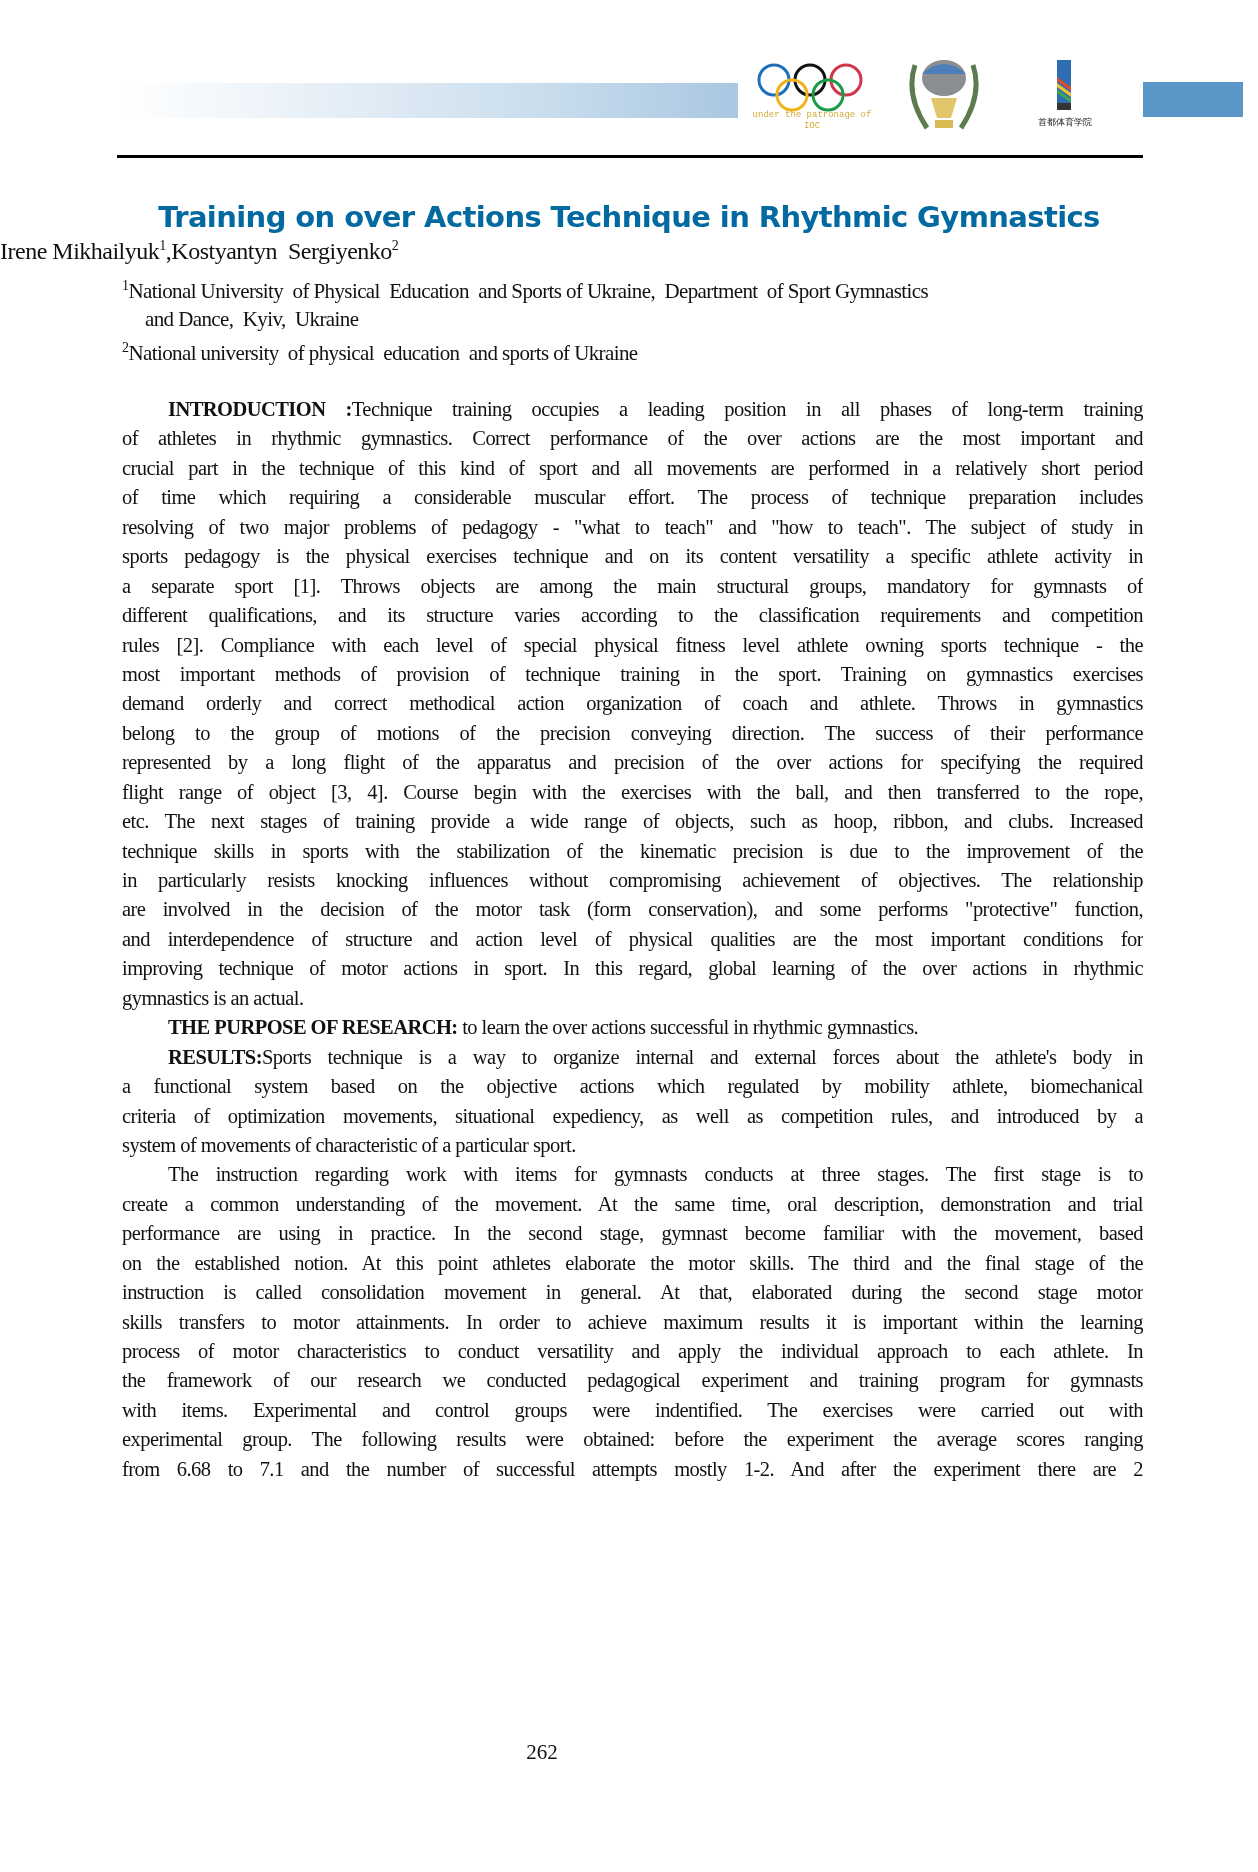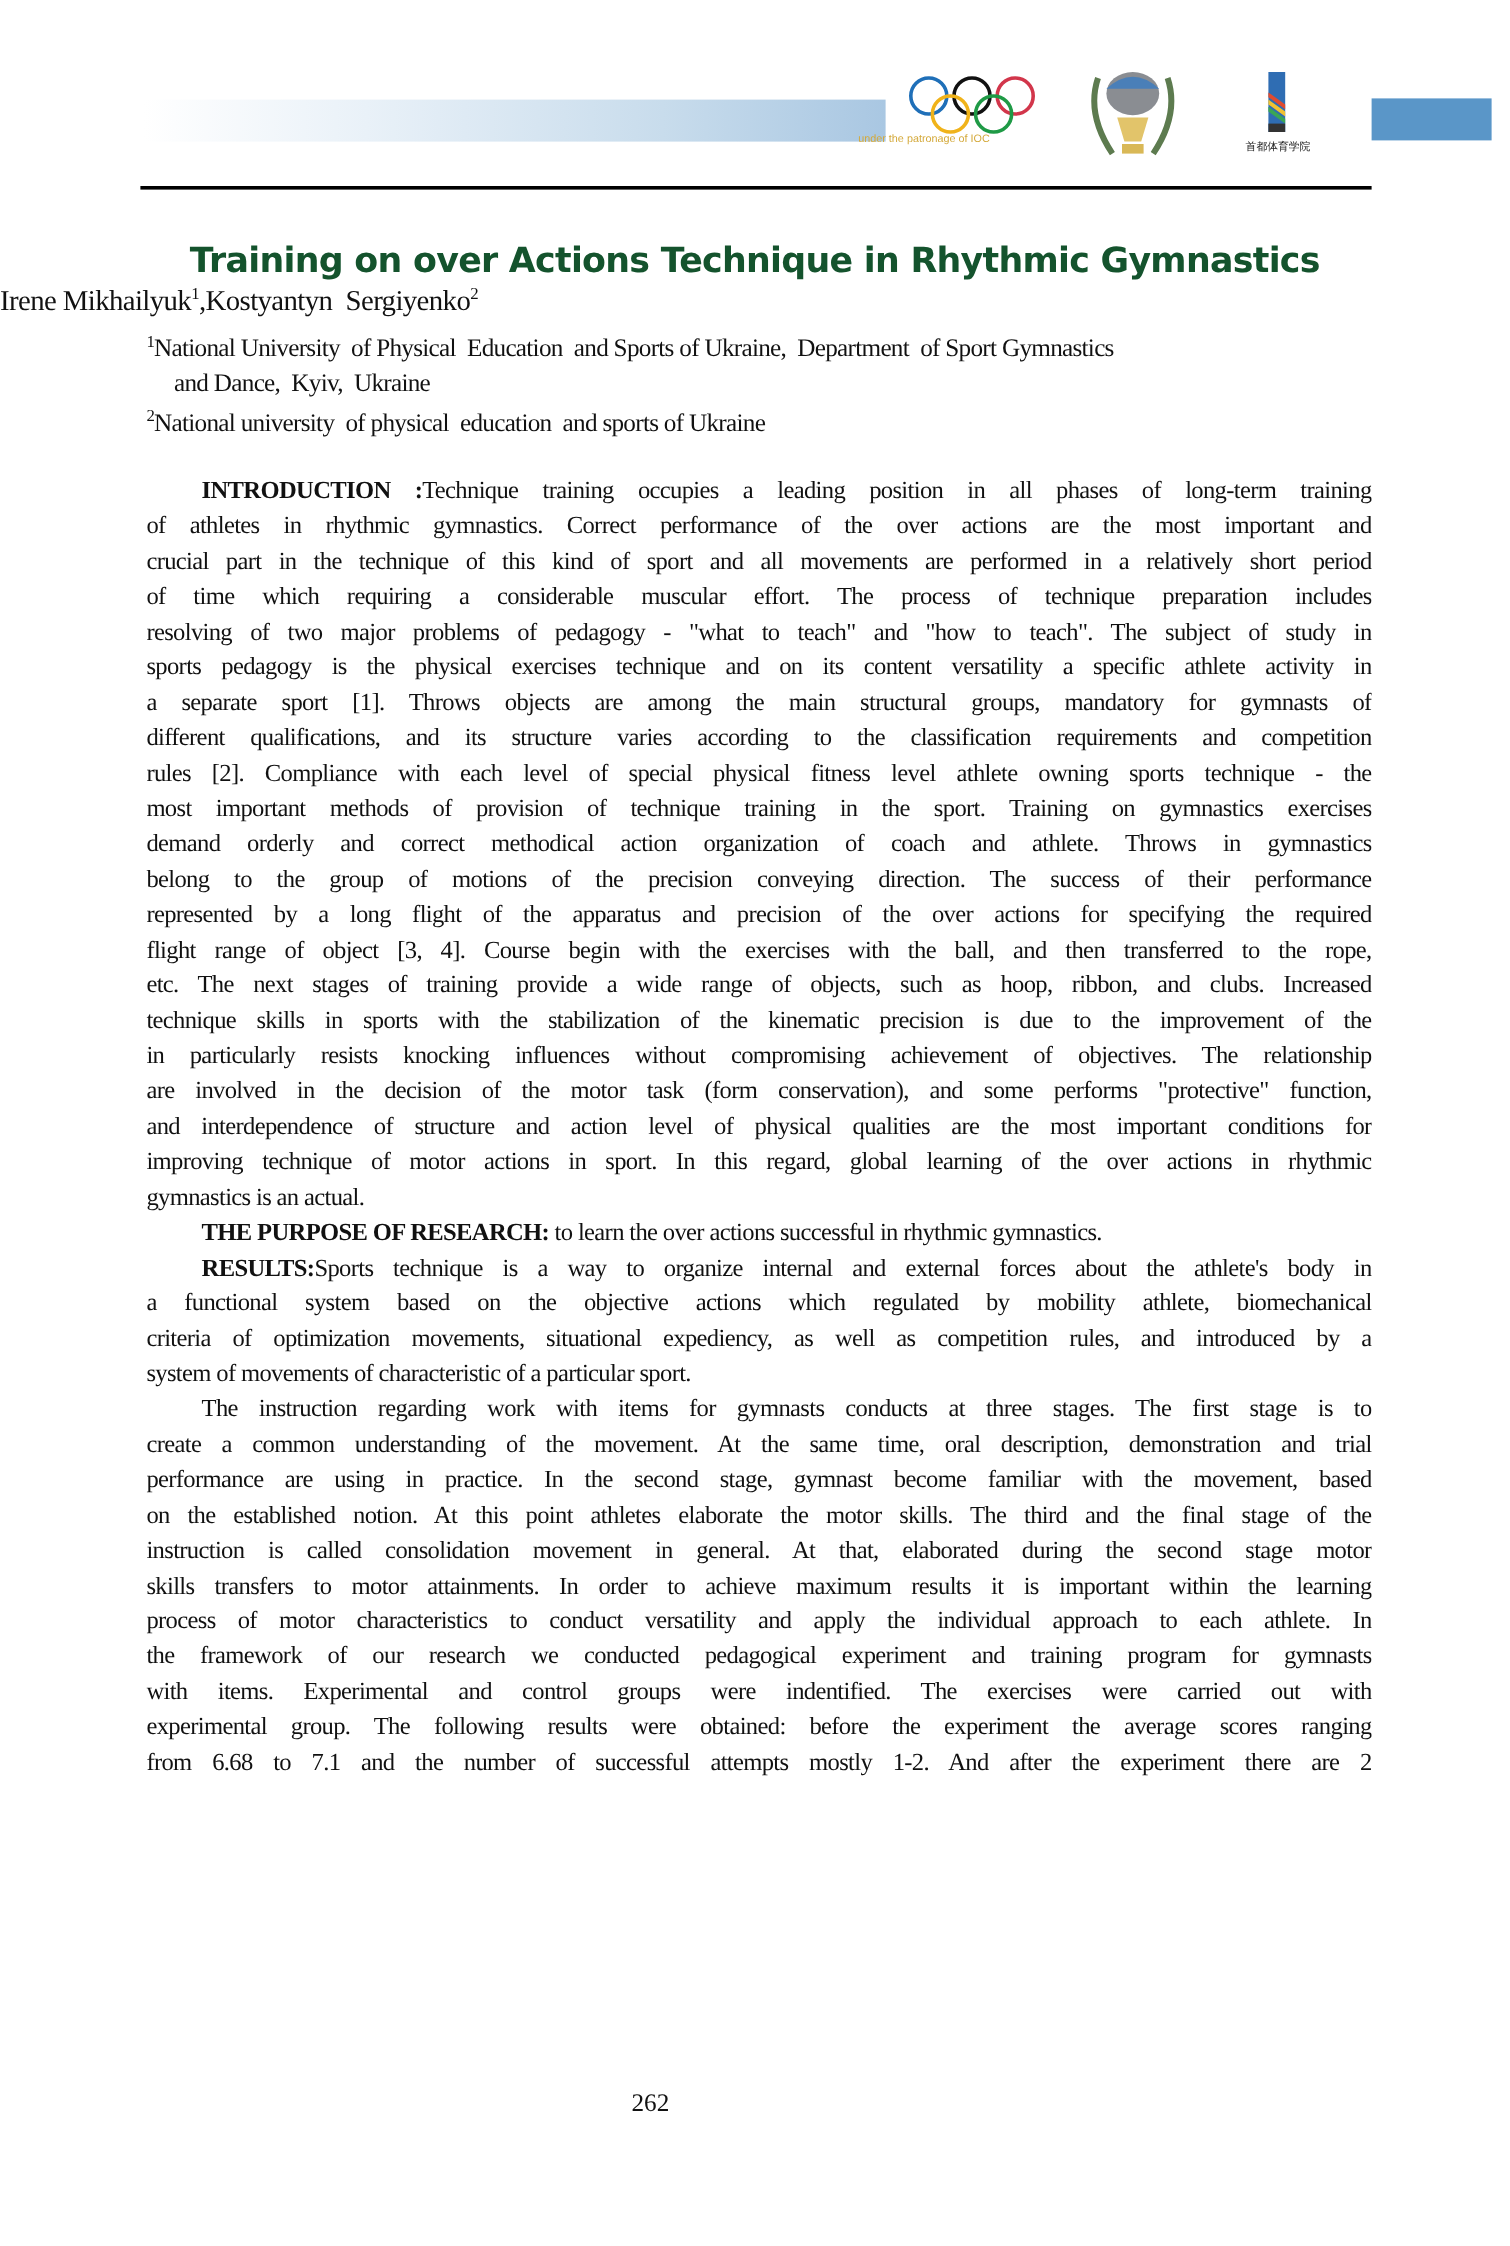--- a/index.html
+++ b/index.html
@@ -5,24 +5,24 @@
   html, body { margin: 0; padding: 0; background: #ffffff; }
   body { width: 1258px; height: 1872px; position: relative; overflow: hidden; color: #111; }
   .hdr-grad { position: absolute; left: 120px; top: 83px; width: 618px; height: 35px;
     background: linear-gradient(to right, #ffffff 0%, #e9f1f8 30%, #c8dcec 70%, #a9c7e2 100%); }
   .hdr-block { position: absolute; left: 1143px; top: 82px; width: 100px; height: 35px; background: #5a96c8; }
   .rule { position: absolute; left: 117px; top: 155px; width: 1026px; height: 3px; background: #000; }
   .logo { position: absolute; }
   .logo-olympic { left: 752px; top: 55px; width: 120px; height: 80px; }
   .logo-cup { left: 905px; top: 50px; width: 78px; height: 88px; }
   .logo-univ { left: 1035px; top: 55px; width: 60px; height: 85px; }
-  .ioc-caption { position: absolute; left: 710px; top: 110px; width: 120px; text-align: center;
-    font-family: Liberation Sans, sans-serif; font-size: 9px; line-height: 11px; color: #d4a93a; }
+  .ioc-caption { position: absolute; left: 752px; top: 110px; width: 120px; text-align: center;
+    font-family: Liberation Mono, monospace; font-size: 9px; line-height: 11px; color: #d4a93a; }
   .title { position: absolute; left: 0; top: 200px; width: 1258px; text-align: center;
-    font-family: "DejaVu Sans", sans-serif; font-weight: bold; font-size: 29px; letter-spacing: -0.6px; color: #14532d; }
+    font-family: "DejaVu Sans", sans-serif; font-weight: bold; font-size: 29px; letter-spacing: -0.6px; color: #0369a1; }
   .authors { position: absolute; left: 0; top: 238px; width: 1258px; text-align: left;
     font-family: "Liberation Serif", serif; font-size: 24px; letter-spacing: -0.5px; }
   .authors sup, .aff sup { font-size: 14px; }
   .aff { position: absolute; left: 122px; font-family: "Liberation Serif", serif; font-size: 21px; letter-spacing: -0.6px; white-space: nowrap; }
   .body-lines { position: absolute; left: 122px; top: 395px; width: 1021px; }
   .line { display: block; height: 29.45px; line-height: 29.45px; font-family: "Liberation Serif", serif;
     font-size: 20.5px; letter-spacing: -0.55px; text-align: justify; text-align-last: justify; white-space: nowrap; overflow: hidden; }
   .line.last { text-align-last: left; }
   .line.indent { padding-left: 46px; }
   .line b { font-weight: bold; }

